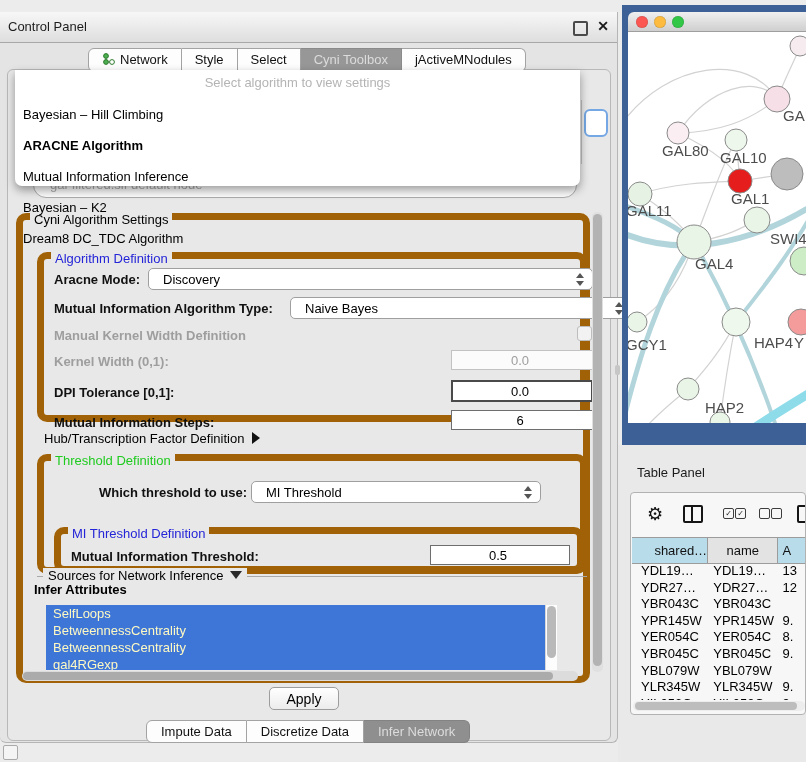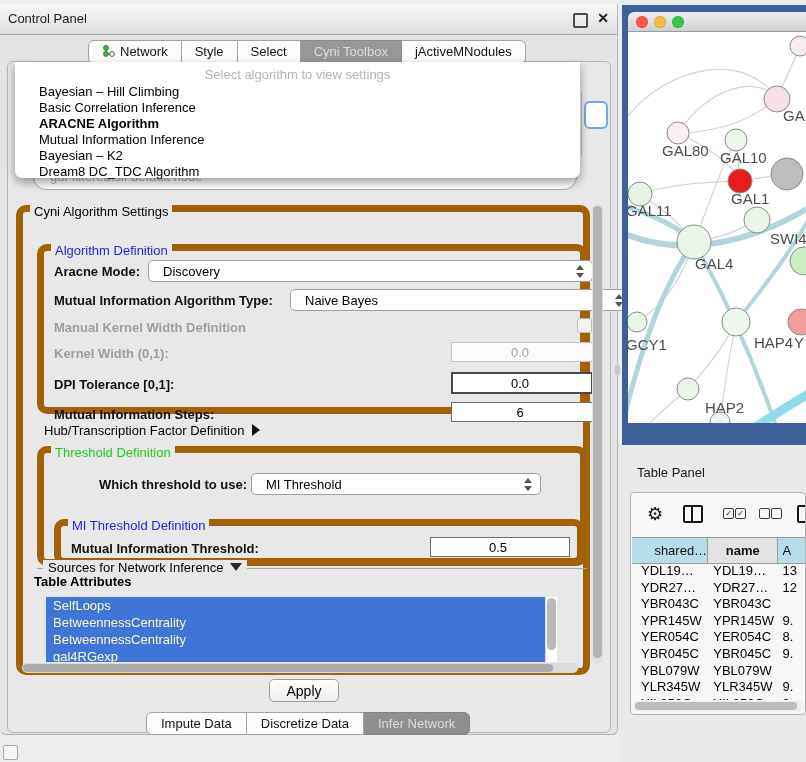--- a/index.html
+++ b/index.html
@@ -1,38 +1,38 @@
 <!DOCTYPE html>
 <html><head>
 <meta charset="utf-8">
 <style>
   html,body{margin:0;padding:0;}
   body{width:806px;height:762px;background:#ececec;font-family:"Liberation Sans",sans-serif;position:relative;overflow:hidden;}
   #app{position:absolute;left:0;top:0;width:806px;height:762px;}
 
   
-  #control-panel{position:absolute;left:0;top:4px;width:618px;height:731px;background:#e4e4e4;border:1px solid #b5b5b5;border-left:none;border-top:none;border-radius:0 0 6px 6px;box-sizing:border-box;}
+  #control-panel{position:absolute;left:0;top:12px;width:618px;height:731px;background:#e4e4e4;border:1px solid #b5b5b5;border-left:none;border-top:none;border-radius:0 0 6px 6px;box-sizing:border-box;}
   .titlebar{position:absolute;left:0;top:0;width:100%;height:30px;background:linear-gradient(#f7f7f7,#dedede);border-bottom:1px solid #a8a8a8;}
   .titlebar .title{position:absolute;left:8px;top:7px;font-size:13px;color:#1c1c1c;}
   .float-icon{position:absolute;right:29px;top:9px;width:11px;height:11px;border:2px solid #4a4a4a;border-radius:2px;}
   .close-icon{position:absolute;right:8px;top:6px;font-size:14px;font-weight:bold;color:#1a1a1a;}
   .inner-panel{position:absolute;left:7px;top:57px;width:604px;height:672px;background:#e8e8e8;border:1px solid #b8b8b8;border-radius:6px;box-sizing:border-box;}
 
   
   .tabrow{position:absolute;left:88px;top:36px;height:22px;display:flex;z-index:3;}
   .tab{background:#fdfdfd;border:1px solid #a3a3a3;border-left:none;font-size:13px;color:#111;padding:3px 13px 0 13px;height:19px;box-sizing:content-box;display:flex;align-items:flex-start;gap:5px;}
   .tab.first{border-left:1px solid #a3a3a3;border-radius:6px 0 0 6px;}
   .tab.last{border-radius:0 6px 6px 0;}
   .tab.active{background:#979797;color:#dcdcdc;border-color:#8a8a8a;}
   .net-ico{display:inline-block;width:13px;height:13px;margin-top:1px;}
 
   
   .popup{position:absolute;left:15px;top:58px;width:565px;height:116px;background:#ffffff;border-radius:0 0 7px 7px;box-shadow:0 4px 10px rgba(0,0,0,0.38);z-index:5;}
   .popup .ph{text-align:center;font-size:13px;color:#b4b4b4;padding-top:5px;height:17px;}
-  .algo-item{font-size:13px;color:#000;padding-left:24px;height:16px;line-height:16px;}
+  .algo-item{font-size:13px;color:#000;padding-left:8px;height:16px;line-height:16px;margin-top:15px;}
   .algo-item.sel{font-weight:bold;}
 
   
   .hidden-combo{position:absolute;left:33px;top:160px;width:544px;height:26px;background:#fbfbfb;border:1px solid #ababab;border-radius:13px;z-index:1;box-sizing:border-box;}
   .hidden-combo span{position:absolute;left:16px;top:4px;font-size:13px;color:#a9a9a9;}
   .focus-frag{position:absolute;left:584px;top:97px;width:24px;height:28px;background:#fff;border:2px solid #74a7e3;border-radius:6px;box-sizing:border-box;z-index:1;}
   .groupline-frag{position:absolute;left:581px;top:88px;width:1px;height:64px;background:#bdbdbd;z-index:0;}
 
   
   .gbox{position:absolute;border:7px solid #a16207;border-radius:10px;box-sizing:border-box;}
@@ -86,21 +86,21 @@
   .ttoolbar{position:absolute;left:0;top:0;width:100%;height:44px;}
   .gear{position:absolute;left:16px;top:10px;font-size:18px;color:#151515;}
   .colicon{position:absolute;left:52px;top:12px;width:16px;height:14px;border:2px solid #151515;border-radius:2px;}
   .colicon:after{content:"";position:absolute;left:6px;top:0;width:2px;height:14px;background:#151515;}
   .cb{position:absolute;top:15px;width:9px;height:9px;border:1.5px solid #3c3c3c;border-radius:2px;font-size:8px;line-height:9px;text-align:center;color:#222;}
   .colicon2{position:absolute;left:166px;top:12px;width:16px;height:14px;border:2px solid #151515;border-radius:2px;}
   .thead{position:absolute;left:1px;top:44px;width:190px;height:25px;display:flex;border-top:1px solid #9c9c9c;border-bottom:1px solid #9c9c9c;}
   .hcell{height:25px;line-height:25px;font-size:13px;color:#111;text-align:center;border-right:1px solid #9c9c9c;box-sizing:border-box;background:#e3e3e3;}
   .hcell.blue{background:#b9dcea;}
   .hcell.c0{width:79px;text-align:right;}
-  .hcell.c1{width:73px;font-weight:bold;}
+  .hcell.c1{width:73px;}
   .hcell.c2{width:45px;text-align:left;padding-left:4px;}
   #tbody{position:absolute;left:1px;top:70px;width:190px;height:137px;overflow:hidden;}
   .trow{display:flex;height:16.6px;}
   .tcell{font-size:13px;color:#000;overflow:hidden;white-space:nowrap;box-sizing:border-box;}
   .tcell.c0{width:79px;padding-left:9px;}
   .tcell.c1{width:73px;padding-left:5px;}
   .tcell.c2{width:45px;padding-left:4px;}
   .t-hscroll{position:absolute;left:2px;top:208px;width:172px;height:10px;background:#ededed;border-radius:5px;}
   .t-hscroll .thumb{position:absolute;left:2px;top:1px;width:162px;height:8px;background:#bdbdbd;border-radius:4px;}
 </style>
@@ -148,21 +148,20 @@
         </div>
       <div class="tab last">
           <span>jActiveMNodules</span>
         </div>
     </div>
 
     <div class="popup">
       <div class="ph">Select algorithm to view settings</div>
       <div id="algo-list">
           <div class="algo-item">Bayesian – Hill Climbing</div>
-          <div class="algo-item">Basic Correlation Inference</div>
           <div class="algo-item sel">ARACNE Algorithm</div>
           <div class="algo-item">Mutual Information Inference</div>
           <div class="algo-item">Bayesian – K2</div>
           <div class="algo-item">Dream8 DC_TDC Algorithm</div>
         </div>
     </div>
 
     <div class="gbox" style="left:16px;top:201px;width:574px;height:470px;">
       <span class="gtitle">Cyni Algorithm Settings</span>
 
@@ -222,21 +221,21 @@
           <input class="field mid" style="left: 369px; top: 11px; width: 140px;" readonly="" value="0.5">
         </div>
       </div>
 
       <div style="position:absolute;left:14px;top:356px;width:550px;border-top:1px solid #a9a9a9;height:1px;"></div>
       <div style="position:absolute;left:20px;top:348px;background:#e8e8e8;padding:0 5px;font-size:13px;color:#000;">
         <span>Sources for Network Inference</span><span class="tri-down"></span>
       </div>
     </div>
 
-    <div class="attr-label">Table Attributes</div>
+    <div class="attr-label">Infer Attributes</div>
     <div id="attr-list">
         <div class="attr-item" style="background: rgb(62, 118, 216);">SelfLoops</div>
         <div class="attr-item" style="background: rgb(62, 118, 216);">BetweennessCentrality</div>
         <div class="attr-item" style="background: rgb(62, 118, 216);">BetweennessCentrality</div>
         <div class="attr-item" style="background: rgb(62, 118, 216);">gal4RGexp</div>
       </div>
     <div class="list-vscroll">
         <div class="thumb"></div>
       </div>
     <div class="h-scroll">

